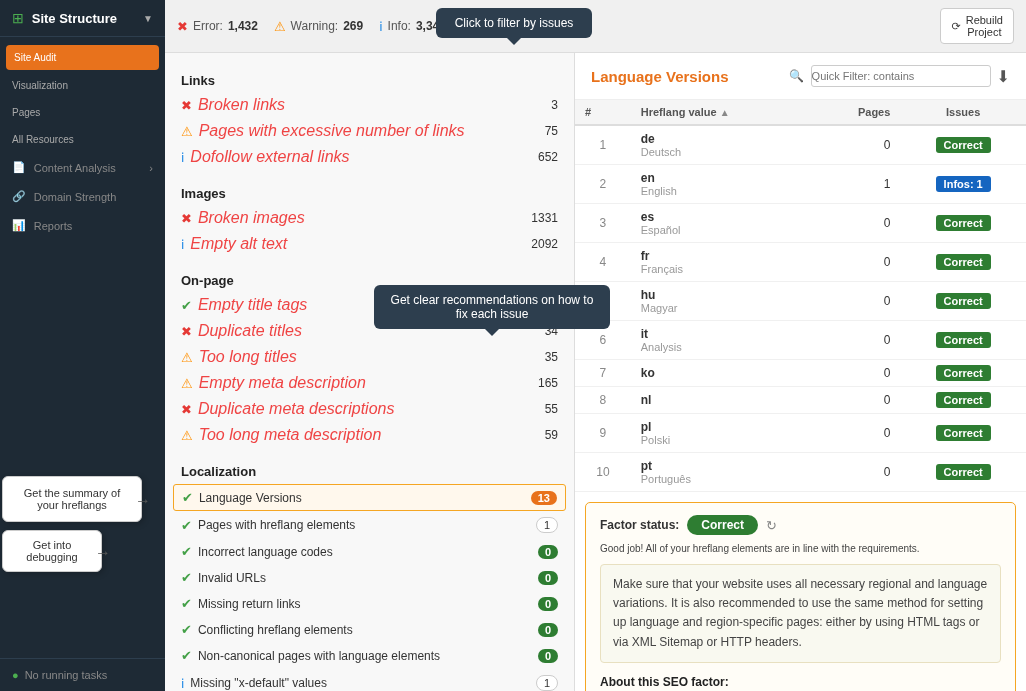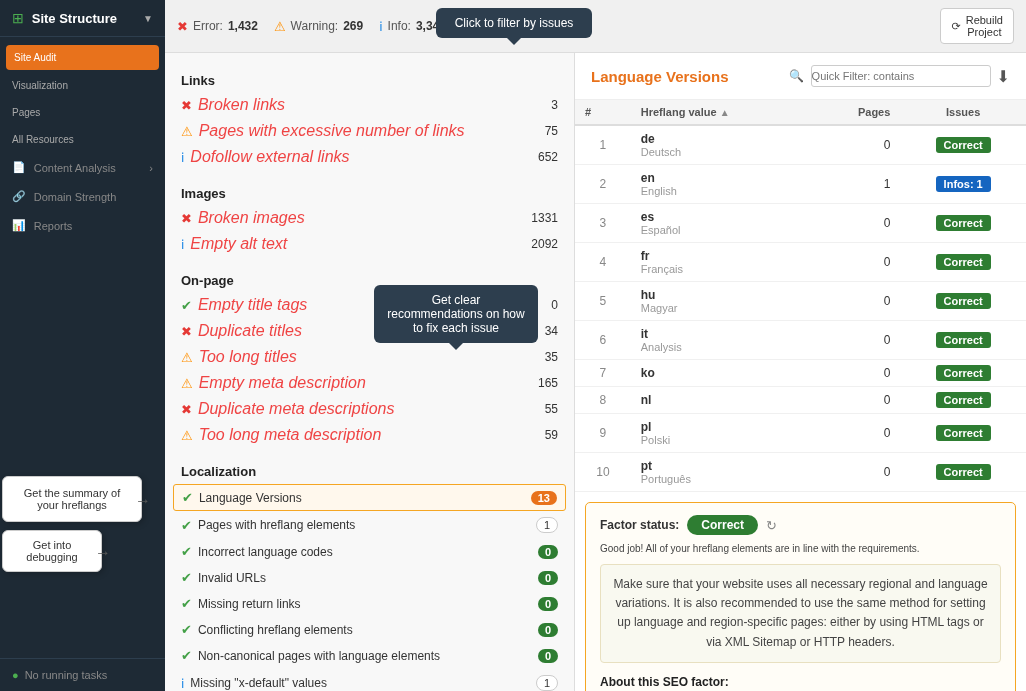--- a/index.html
+++ b/index.html
@@ -78,29 +78,29 @@
     .badge-correct { background: #2e7d32; color: #fff; border-radius: 3px; padding: 2px 8px; font-size: 11px; font-weight: bold; }
     .badge-infos { background: #1565c0; color: #fff; border-radius: 3px; padding: 2px 8px; font-size: 11px; font-weight: bold; }
     .sort-icon { color: #888; font-size: 10px; }
 
     
     .factor-status-box { margin: 10px; border: 1px solid #f5a623; border-radius: 5px; padding: 12px 14px; background: #fffdf7; }
     .factor-status-header { display: flex; align-items: center; gap: 8px; margin-bottom: 8px; }
     .factor-status-label { font-weight: bold; font-size: 12px; color: #333; }
     .badge-correct-lg { background: #2e7d32; color: #fff; border-radius: 12px; padding: 3px 14px; font-size: 12px; font-weight: bold; }
     .factor-status-msg { font-size: 10px; color: #444; margin-bottom: 10px; }
-    .factor-info-box { background: #f9f9f0; border: 1px solid #e8e0c0; border-radius: 4px; padding: 10px 12px; margin-bottom: 10px; font-size: 12px; color: #444; line-height: 1.6; text-align: center; }
+    .factor-info-box { background: #f9f9f0; border: 1px solid #e8e0c0; border-radius: 4px; padding: 10px 12px; margin-bottom: 10px; font-size: 12px; color: #444; line-height: 1.6; }
     .factor-about { font-size: 12px; color: #444; line-height: 1.6; }
     .factor-about strong { color: #222; }
 
     
     .tooltip { position: absolute; background: #2d3e4e; color: #fff; border-radius: 6px; padding: 8px 12px; font-size: 12px; text-align: center; z-index: 100; pointer-events: none; }
     .tooltip::after { content: ''; position: absolute; bottom: -7px; left: 50%; transform: translateX(-50%); border: 7px solid transparent; border-bottom: none; border-top-color: #2d3e4e; }
     .tooltip1 { top: 8px; left: 436px; width: 156px; }
-    .tooltip2 { top: 285px; left: 374px; width: 164px; }
+    .tooltip2 { top: 285px; left: 374px; width: 236px; }
     .tooltip3 { top: 440px; left: 0px; width: 130px; font-size: 11px; background: #fff; color: #333; border: 1px solid #ccc; box-shadow: 2px 2px 6px rgba(0,0,0,0.2); border-radius: 6px; }
     .tooltip3::after { display: none; }
     .tooltip3b { top: 510px; left: 0px; width: 100px; font-size: 11px; background: #fff; color: #333; border: 1px solid #ccc; box-shadow: 2px 2px 6px rgba(0,0,0,0.2); border-radius: 6px; padding: 8px 10px; }
     .tooltip3b::after { display: none; }
     .arrow-right { position: absolute; right: -10px; top: 50%; transform: translateY(-50%); color: #555; font-size: 16px; }
 
     .refresh-icon { color: #888; font-size: 13px; cursor: pointer; }
   </style>
 </head>
 <body>

